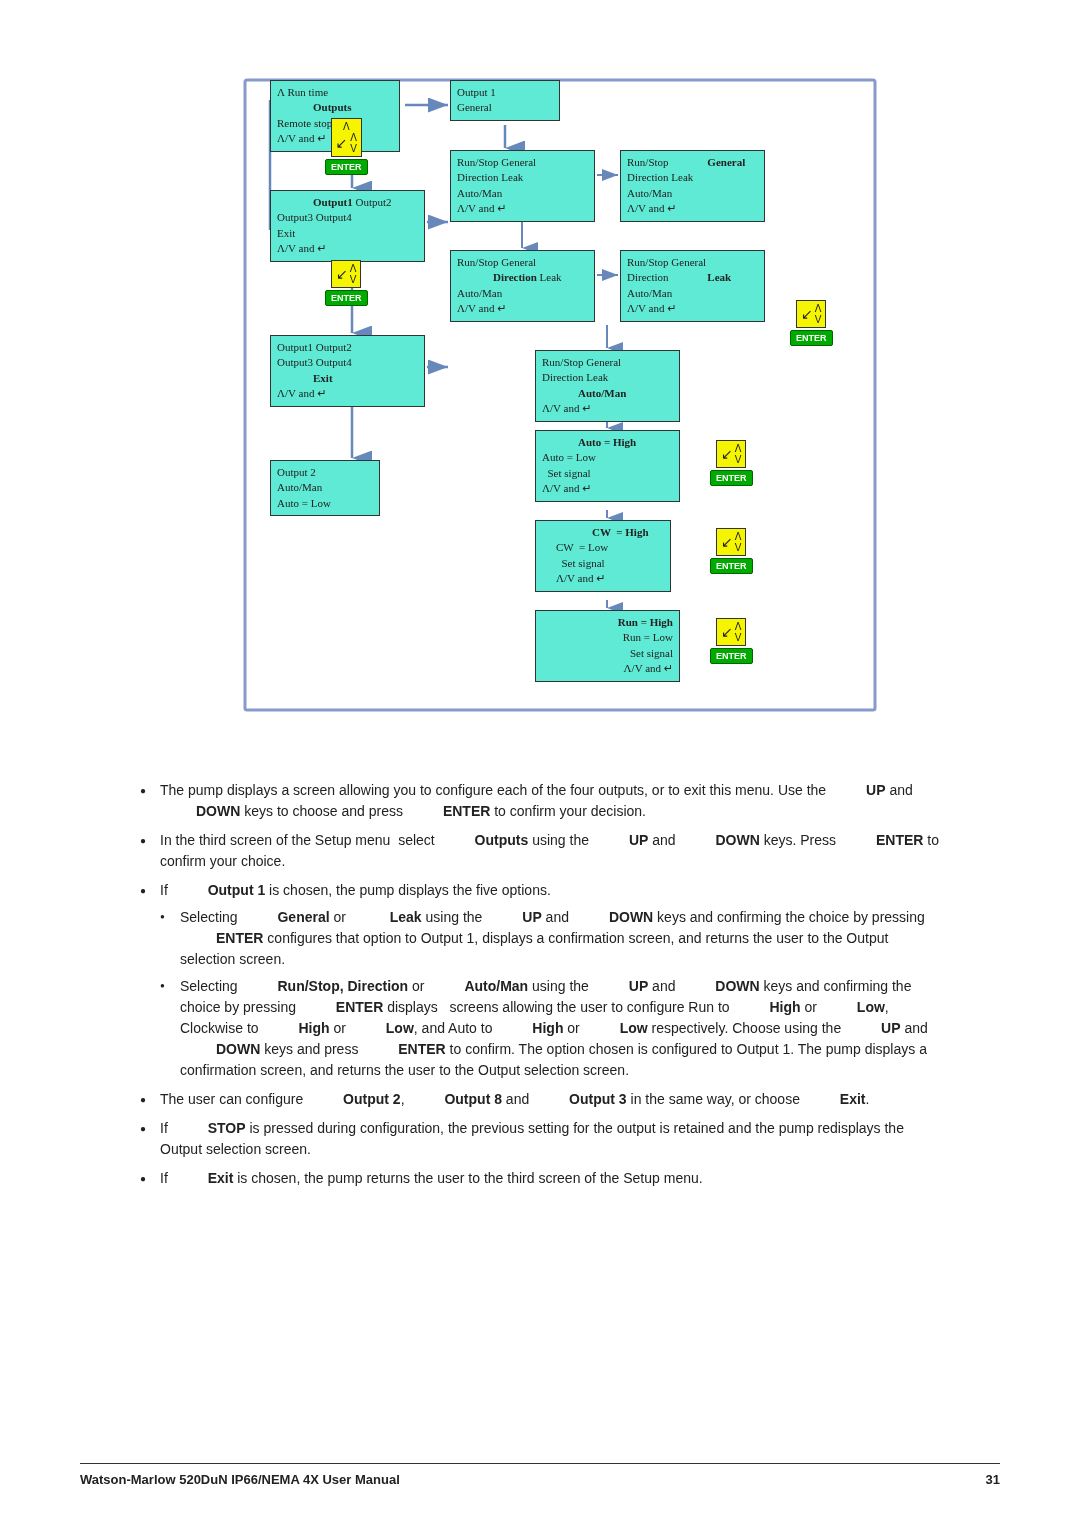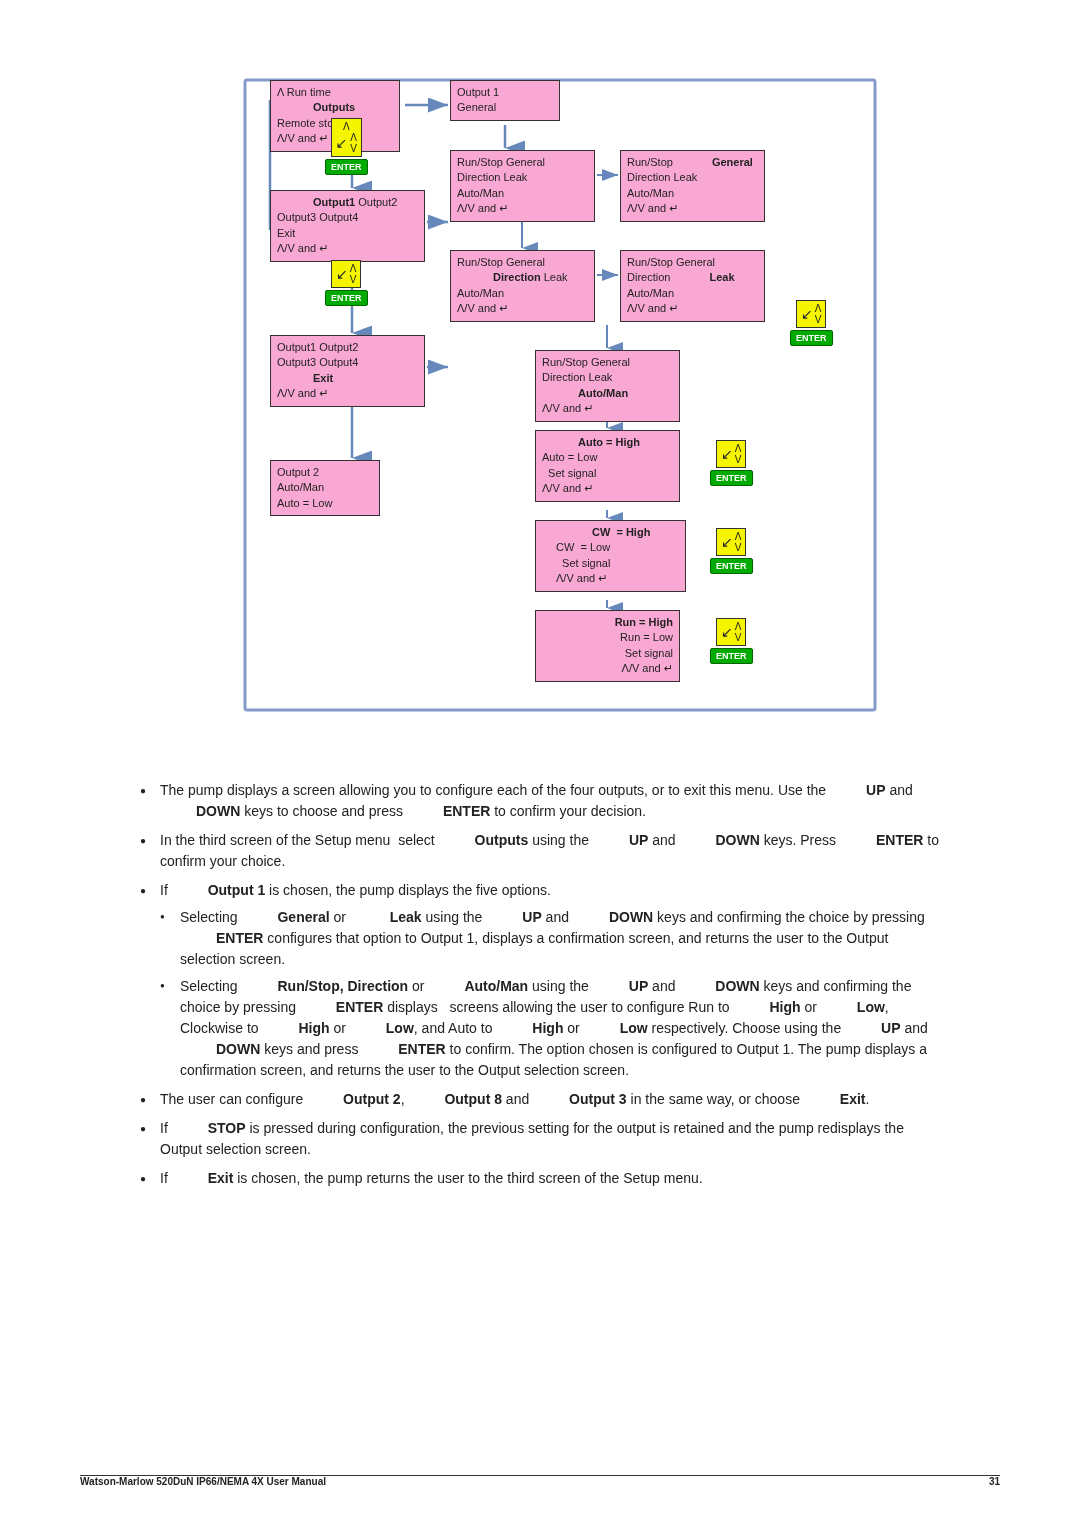--- a/index.html
+++ b/index.html
@@ -20,24 +20,24 @@
     .diagram-container {
       position: relative;
       width: 900px;
       height: 680px;
       margin: 0 auto 40px auto;
     }
 
     
     .screen-box {
       position: absolute;
-      background: #f9a8d4;
+      background: #5eead4;
       border: 1.5px solid #333;
       font-size: 11px;
-      font-family: Liberation Sans, sans-serif;
+      font-family: Liberation Serif, serif;
       padding: 4px 6px;
       line-height: 1.4;
     }
 
     
     .nav-box {
       position: absolute;
       display: flex;
       flex-direction: column;
       align-items: center;
@@ -126,22 +126,23 @@
 
     
     .footer {
       position: absolute;
       bottom: 40px;
       left: 80px;
       right: 80px;
       display: flex;
       justify-content: space-between;
       align-items: center;
-      font-size: 10px;
+      font-size: 13px;
       border-top: 1px solid #333;
+      padding-top: 8px;
     }
 
     .footer-title { font-weight: bold; }
     .footer-page { font-weight: bold; }
 
     
     .sb-topleft {
       left: 180px; top: 20px;
       width: 130px;
     }
@@ -180,21 +181,21 @@
     .sb-output2 {
       left: 180px; top: 400px;
       width: 110px;
     }
     .sb-auto-high {
       left: 445px; top: 370px;
       width: 145px;
     }
     .sb-cw-high {
       left: 445px; top: 460px;
-      width: 151px;
+      width: 136px;
       padding-left: 20px;
     }
     .sb-run-high {
       left: 445px; top: 550px;
       width: 145px;
       text-align: right;
     }
 
     
     .nav-topleft {

